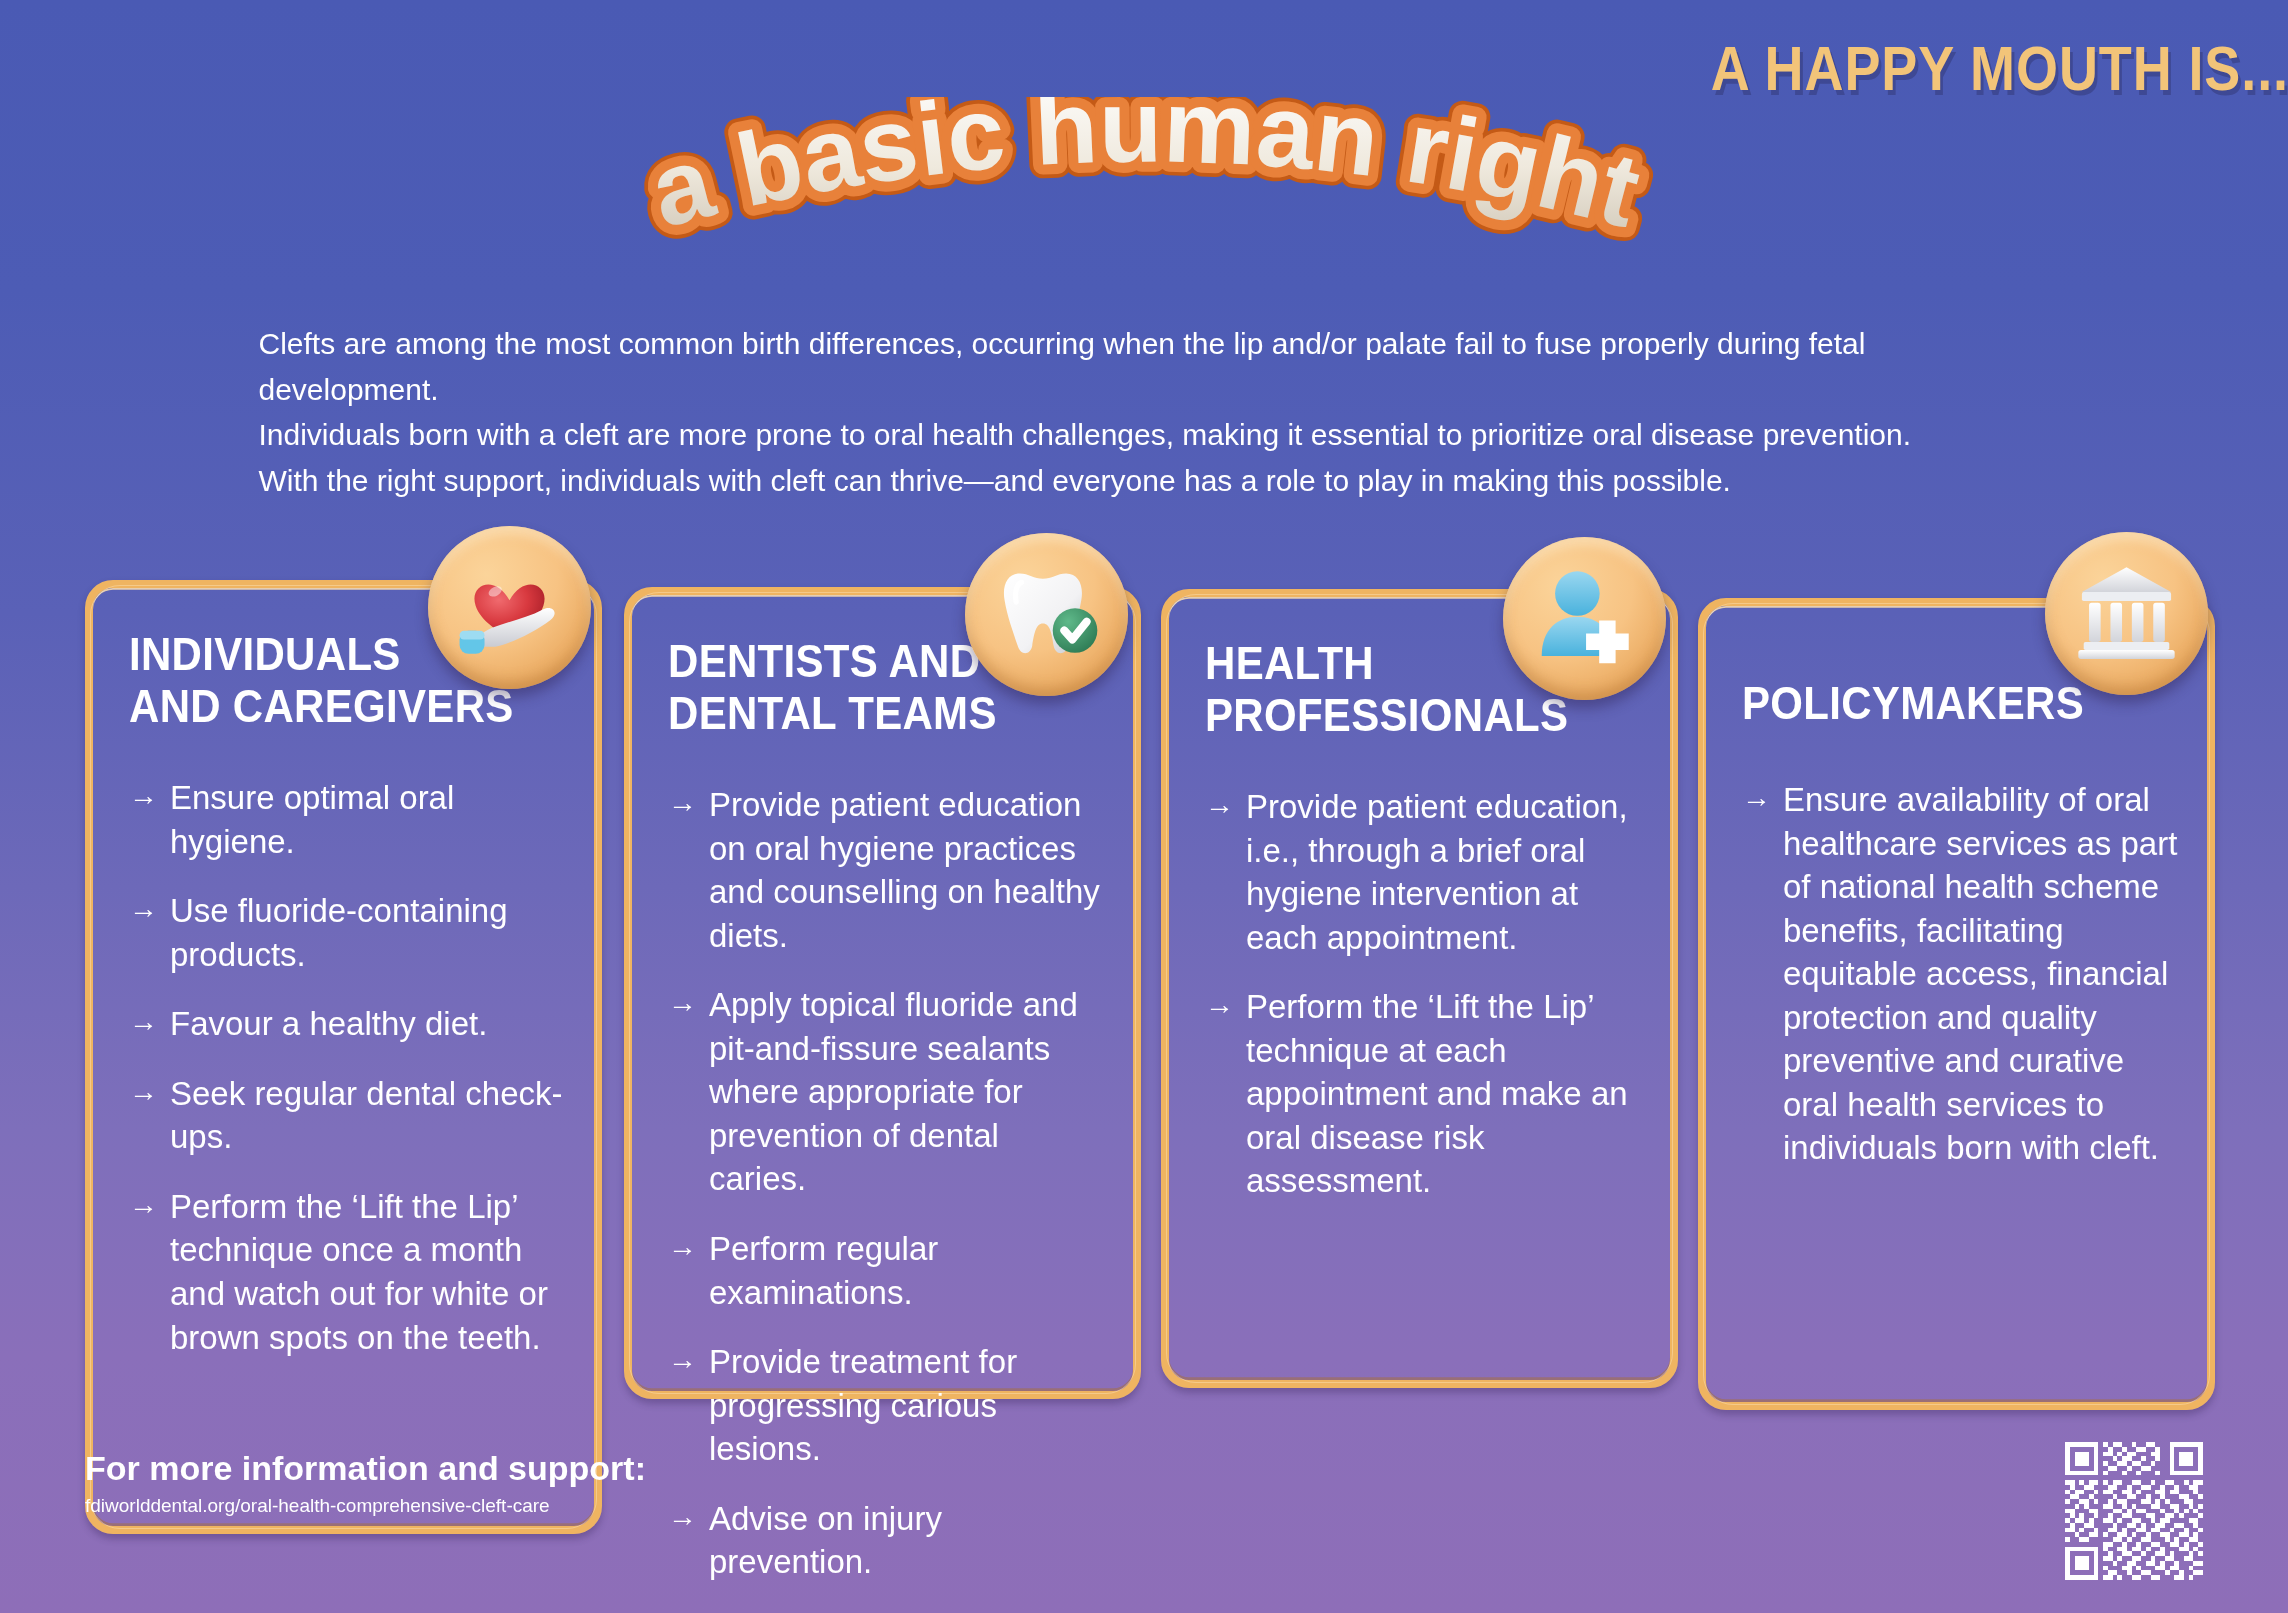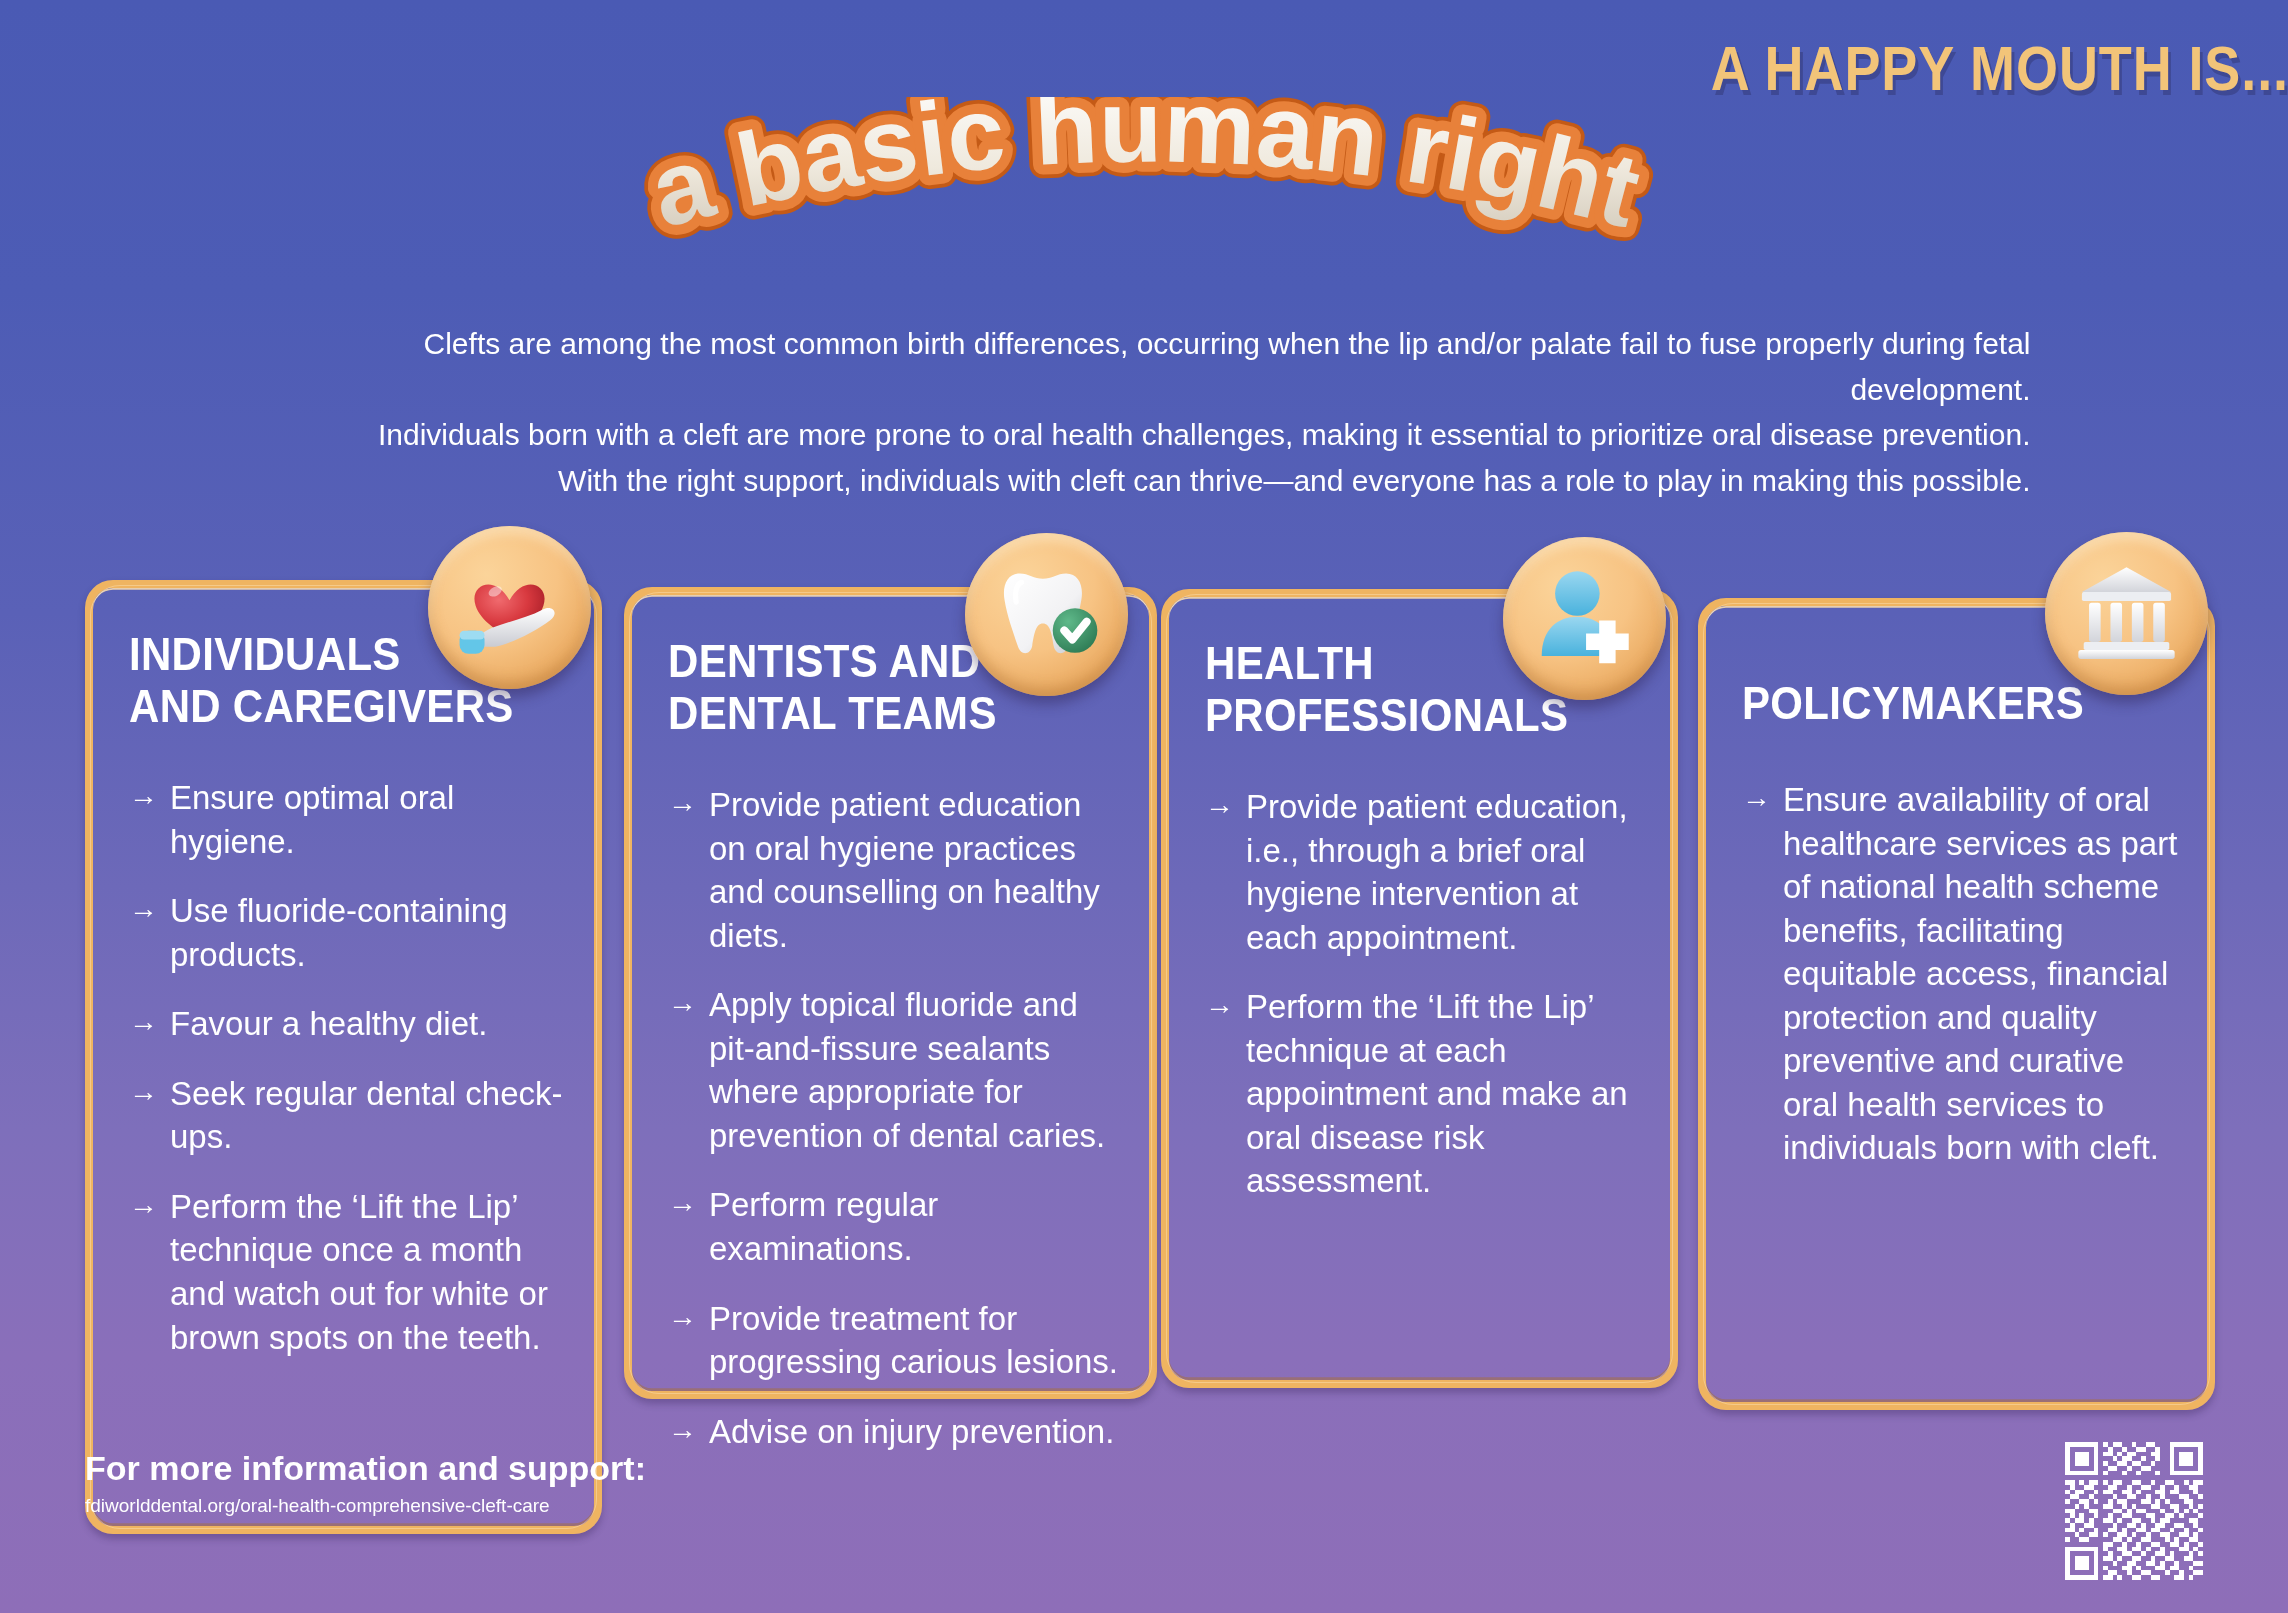--- a/index.html
+++ b/index.html
@@ -27,21 +27,21 @@
     text-shadow:2.8px 3.7px 0 rgba(40,40,90,.35);
     transform:scaleY(1.18);
     font-family:"Liberation Sans", sans-serif;
   }
   .arcwrap{position:relative;height:138px;margin-top:7.4px;}
   .arcwrap svg{position:absolute;left:50%;top:-9.2px;transform:translateX(-50%);}
 
   
   .intro{
     position:absolute;left:50%;transform:translateX(-50%);
-    top:321px;width:1772px;text-align:right;color:#ffffff;
+    top:321px;width:1772px;text-align:left;color:#ffffff;
     font-size:30px;line-height:1.52;font-weight:400;
   }
   .intro p{margin:0;}
 
   
   .cards{position:absolute;left:0;top:0;width:2289px;height:1613px;}
   .card{position:absolute;}
   .card .frame{
     position:absolute;inset:0;
     border-radius:28px;
@@ -151,21 +151,21 @@
             <span class="txt">Seek regular dental check-ups.</span>
           </div>
           <div class="bullet">
             <span class="arw">→</span>
             <span class="txt">Perform the ‘Lift the Lip’ technique once a month and watch out for white or brown spots on the teeth.</span>
           </div>
         </div>
       </div>
     </div>
 
-    <div class="card" style="left:624px;top:587px;width:517px;height:812px;padding-left:16px;">
+    <div class="card" style="left:624px;top:587px;width:517px;height:812px;">
       <div class="frame"></div>
       <div class="inner">
         <h2>
           <span>DENTISTS AND</span><br>
           <span>DENTAL TEAMS</span>
         </h2>
         <div class="bullets">
           <div class="bullet">
             <span class="arw">→</span>
             <span class="txt">Provide patient education on oral hygiene practices and counselling on healthy diets.</span>

